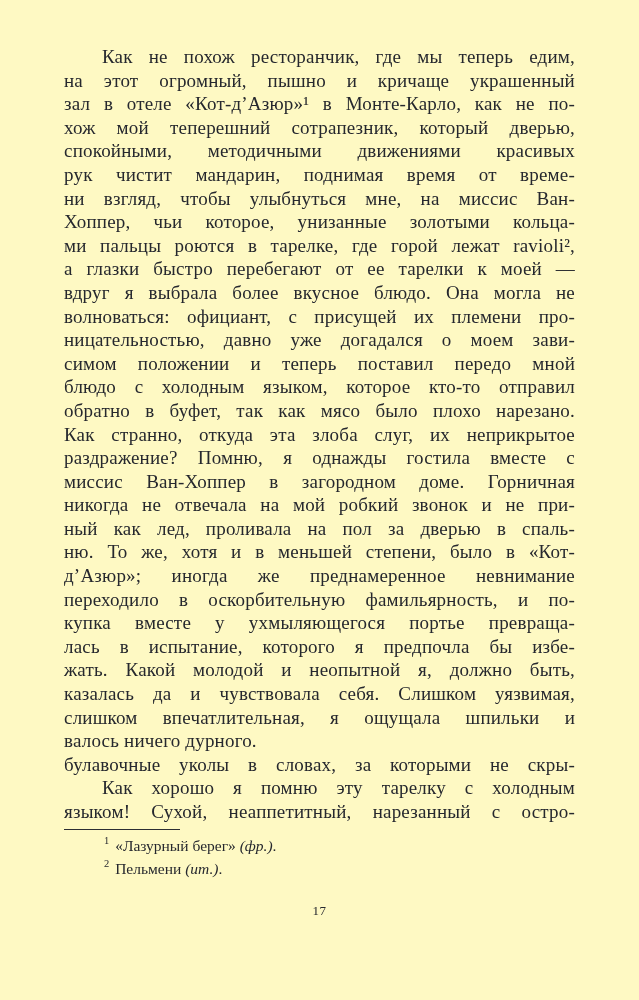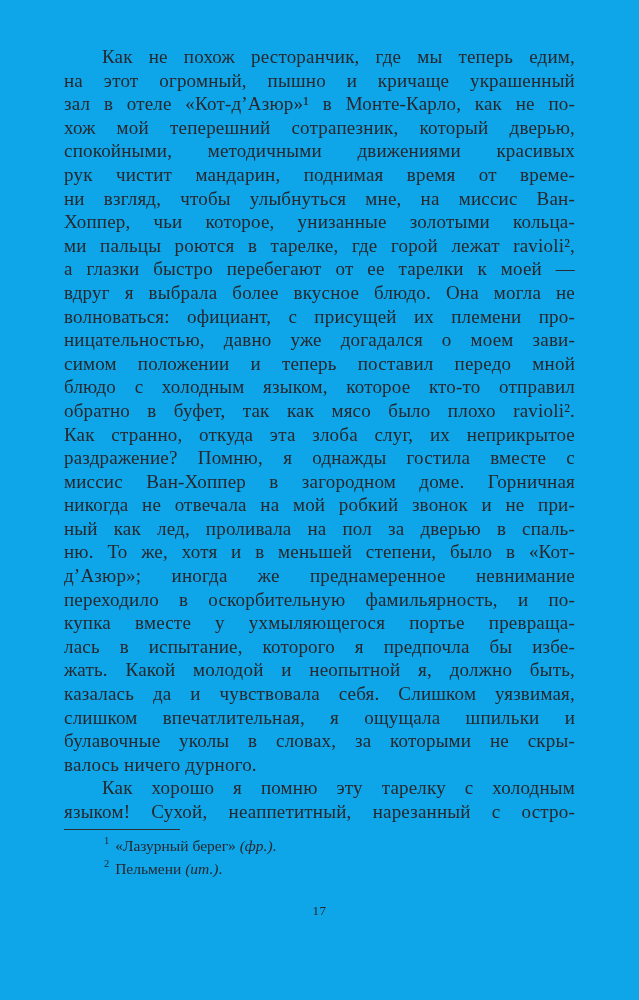--- a/index.html
+++ b/index.html
@@ -4,21 +4,21 @@
 <style>
   html, body {
     margin: 0;
     padding: 0;
     background: #e8e8e8;
   }
   .book-page {
     position: relative;
     width: 639px;
     height: 1000px;
-    background: #0ea5e9;
+    background: #fef9c3;
     font-family: "Liberation Serif", "DejaVu Serif", serif;
     color: #26282e;
     overflow: hidden;
   }
   .text-block {
     position: absolute;
     left: 64px;
     top: 45px;
     width: 511px;
   }
@@ -88,36 +88,36 @@
           <div class="line">рук чистит мандарин, поднимая время от време-</div>
           <div class="line">ни взгляд, чтобы улыбнуться мне, на миссис Ван-</div>
           <div class="line">Хоппер, чьи которое, унизанные золотыми кольца-</div>
           <div class="line">ми пальцы роются в тарелке, где горой лежат ravioli²,</div>
           <div class="line">а глазки быстро перебегают от ее тарелки к моей —</div>
           <div class="line">вдруг я выбрала более вкусное блюдо. Она могла не</div>
           <div class="line">волноваться: официант, с присущей их племени про-</div>
           <div class="line">ницательностью, давно уже догадался о моем зави-</div>
           <div class="line">симом положении и теперь поставил передо мной</div>
           <div class="line">блюдо с холодным языком, которое кто-то отправил</div>
-          <div class="line">обратно в буфет, так как мясо было плохо ravioli².</div>
+          <div class="line">обратно в буфет, так как мясо было плохо нарезано.</div>
           <div class="line">Как странно, откуда эта злоба слуг, их неприкрытое</div>
           <div class="line">раздражение? Помню, я однажды гостила вместе с</div>
           <div class="line">миссис Ван-Хоппер в загородном доме. Горничная</div>
           <div class="line">никогда не отвечала на мой робкий звонок и не при-</div>
           <div class="line">ный как лед, проливала на пол за дверью в спаль-</div>
           <div class="line">ню. То же, хотя и в меньшей степени, было в «Кот-</div>
           <div class="line">д’Азюр»; иногда же преднамеренное невнимание</div>
           <div class="line">переходило в оскорбительную фамильярность, и по-</div>
           <div class="line">купка вместе у ухмыляющегося портье превраща-</div>
           <div class="line">лась в испытание, которого я предпочла бы избе-</div>
           <div class="line">жать. Какой молодой и неопытной я, должно быть,</div>
           <div class="line">казалась да и чувствовала себя. Слишком уязвимая,</div>
           <div class="line">слишком впечатлительная, я ощущала шпильки и</div>
+          <div class="line line-last">валось ничего дурного.</div>
           <div class="line">булавочные уколы в словах, за которыми не скры-</div>
-          <div class="line line-last">валось ничего дурного.</div>
         </div>
         <div class="paragraph">
           <div class="line">Как хорошо я помню эту тарелку с холодным</div>
           <div class="line">языком! Сухой, неаппетитный, нарезанный с остро-</div>
         </div>
       </div>
     <div class="footnote-sep"></div>
     <div class="footnote-list" id="footnote-list">
         <div class="footnote"><span class="fn-marker">1</span><span> «Лазурный берег» </span><span class="fn-origin">(фр.)</span><span>.</span></div>
         <div class="footnote"><span class="fn-marker">2</span><span> Пельмени </span><span class="fn-origin">(ит.)</span><span>.</span></div>

